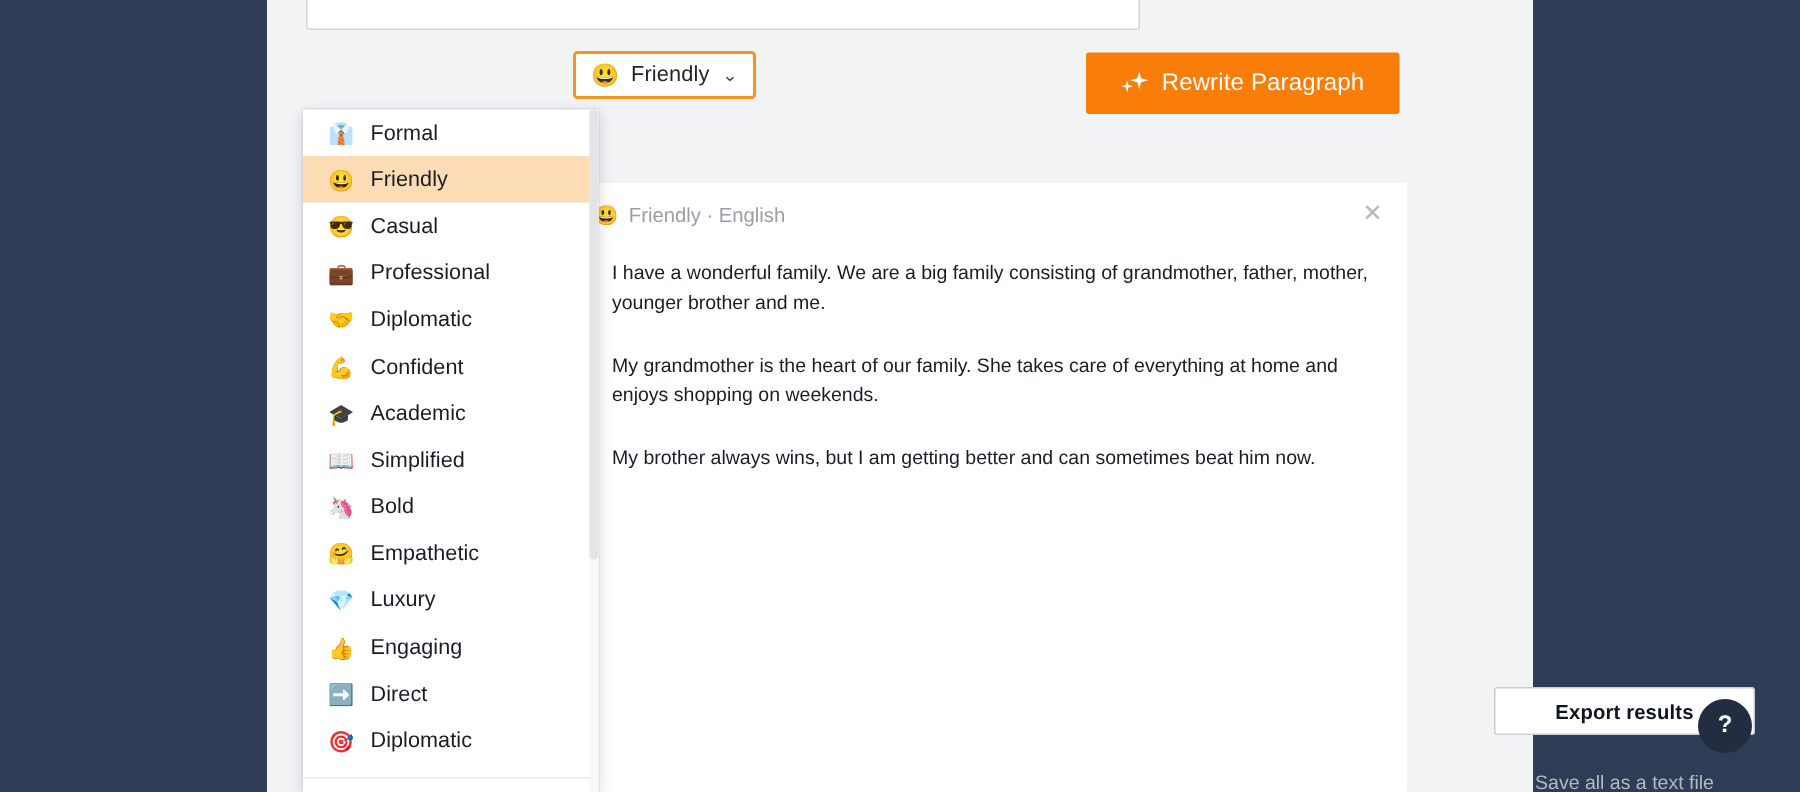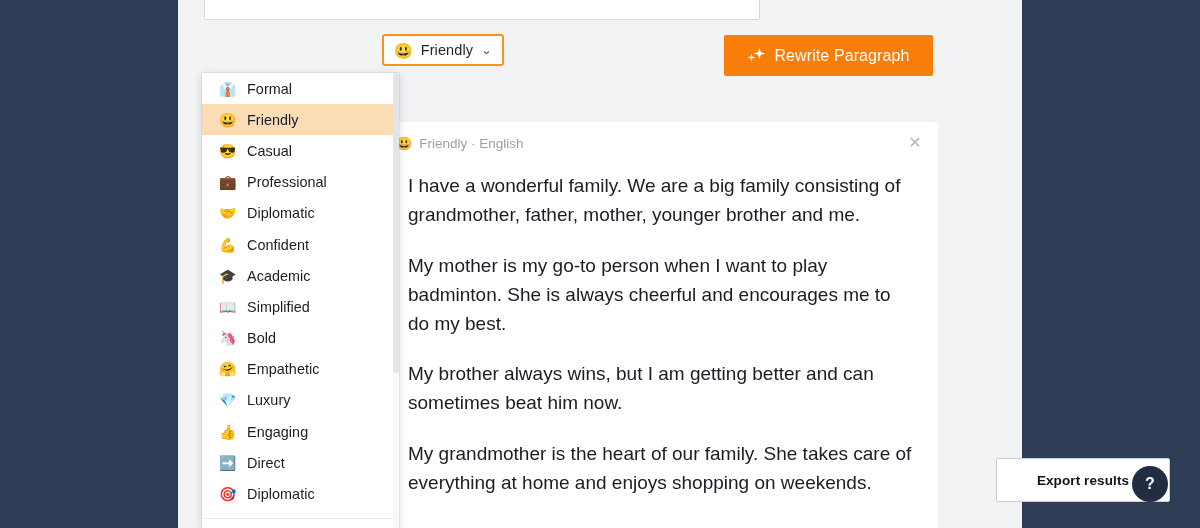--- a/index.html
+++ b/index.html
@@ -165,37 +165,37 @@
     background: none;
     border: none;
     line-height: 1;
     font-family: "Liberation Sans", sans-serif;
   }
   #result-body {
     padding: 8px 26px 0 26px;
   }
   #result-body p {
     margin: 0 0 22px 0;
-    font-size: 19px;
+    font-size: 13px;
     line-height: 1.52;
     color: #181d26;
   }
 
   
   #export-block {
     position: absolute;
     left: 818px;
     top: 458px;
     width: 174px;
     text-align: center;
   }
   #export-results-button {
     display: block;
     width: 174px;
-    height: 44px;
+    height: 32px;
     box-sizing: border-box;
     background: #ffffff;
     border: 1px solid #c9ccd2;
     border-radius: 2px;
     font-size: 13.5px;
     font-weight: bold;
     color: #10151d;
     cursor: pointer;
     font-family: "Liberation Sans", sans-serif;
     letter-spacing: .1px;
@@ -314,23 +314,22 @@
     <div id="result-card">
       <div id="result-card-header">
         <div class="meta">
           <span class="meta-emoji">😃</span>
           <span>Friendly · English</span>
         </div>
         <button id="close-result-button">✕</button>
       </div>
       <div id="result-body">
         <p>I have a wonderful family. We are a big family consisting of grandmother, father, mother, younger brother and me.</p>
-        <p>My mother is my go-to person when I want to play badminton. She is always cheerful and encourages me to do my best.</p>
+        <p>My grandmother is the heart of our family. She takes care of everything at home and enjoys shopping on weekends.</p>
         <p>My brother always wins, but I am getting better and can sometimes beat him now.</p>
-        <p>My grandmother is the heart of our family. She takes care of everything at home and enjoys shopping on weekends.</p>
       </div>
     </div>
 
     <div id="export-block">
       <button id="export-results-button">Export results</button>
       <div id="export-hint">Save all as a text file</div>
     </div>
 
   </div>
 

